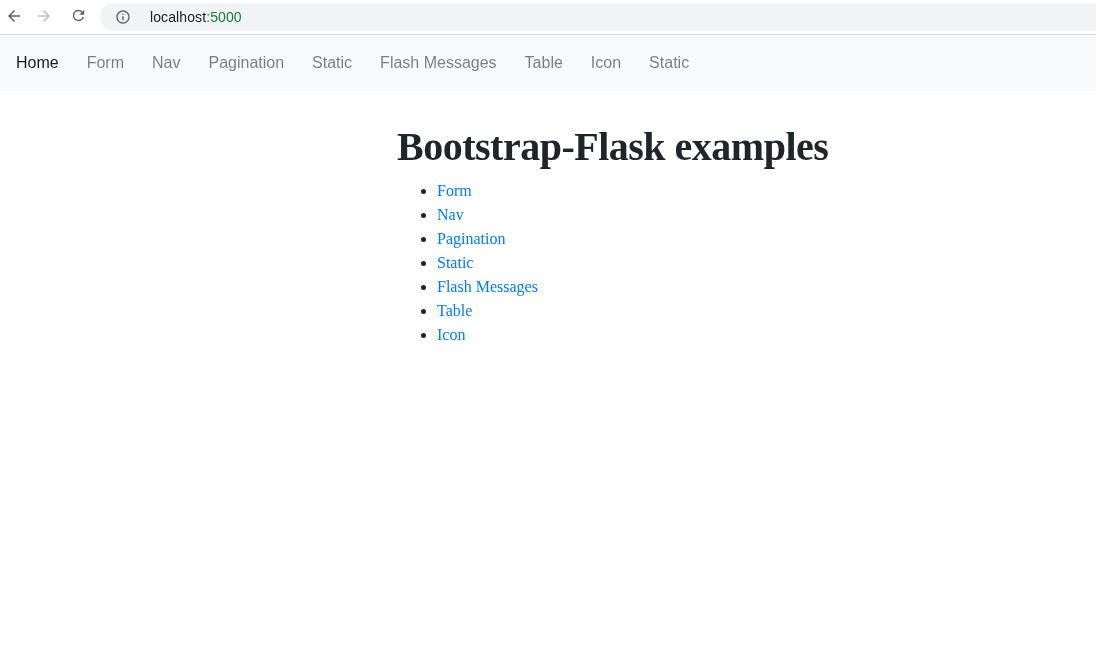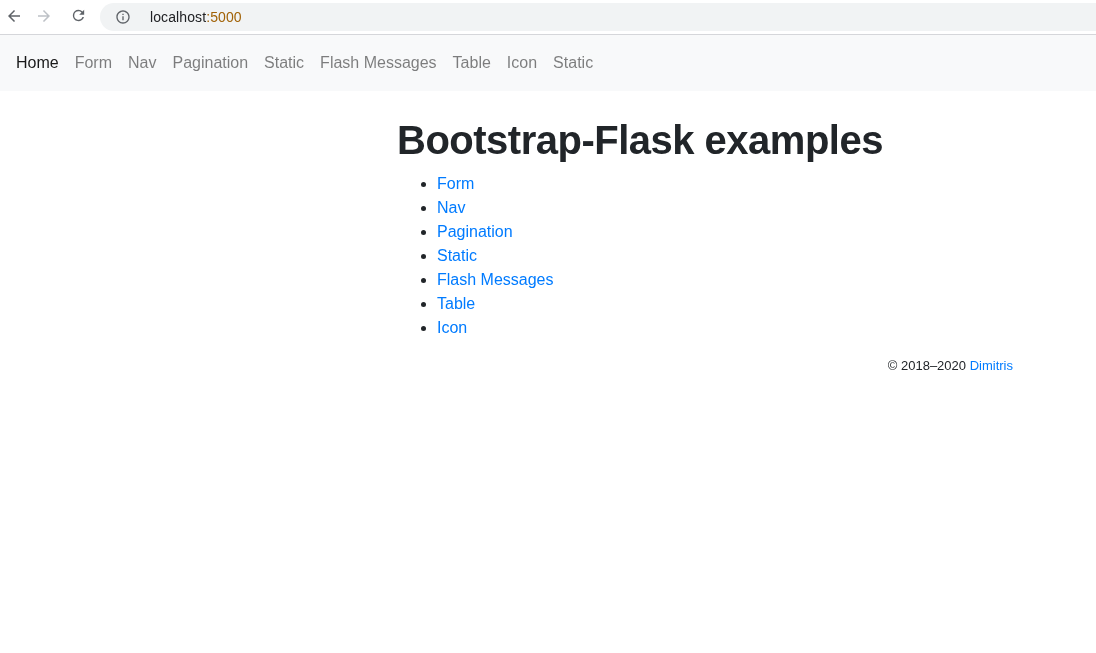--- a/index.html
+++ b/index.html
@@ -52,45 +52,47 @@
     width: 22px;
     height: 22px;
     cursor: pointer;
   }
   .omnibox .url {
     margin-left: 8px;
     font-size: 14px;
     letter-spacing: 0.1px;
   }
   .url-host { color: #202124; padding-left: 8px; }
-  .url-port { color: #a16207; }
+  .url-port { color: #15803d; }
 
   
   .navbar {
     height: 56px;
     background: #f8f9fa;
     display: flex;
     align-items: center;
     padding: 0 16px;
     font-size: 16px;
+    gap: 12px;
   }
   .nav-link {
     padding: 8px 8px;
     color: rgba(0,0,0,0.5);
     text-decoration: none;
     white-space: nowrap;
   }
   .nav-link:first-child { padding-left: 0; }
   .nav-link.active { color: rgba(0,0,0,0.9); }
 
   
   .content {
     width: fit-content;
     margin-left: 397px;
-    margin-top: 25px;
+    margin-top: 32px;
+    font-family: Liberation Serif, serif;
   }
   .page-title {
     font-size: 40px;
     font-weight: 700;
     letter-spacing: -0.5px;
     line-height: 1.2;
     color: #212529;
     margin: 0 0 8px 0;
     white-space: nowrap;
   }
@@ -173,17 +175,13 @@
     <ul class="examples-list">
       <li><a class="content-link">Form</a></li>
       <li><a class="content-link">Nav</a></li>
       <li><a class="content-link">Pagination</a></li>
       <li><a class="content-link">Static</a></li>
       <li><a class="content-link">Flash Messages</a></li>
       <li><a class="content-link">Table</a></li>
       <li><a class="content-link">Icon</a></li>
     </ul>
   </div>
-  <footer class="page-footer">
-    <span>© 2018–2020</span>
-    <a>Dimitris</a>
-  </footer>
 </main>
 
 </body></html>

